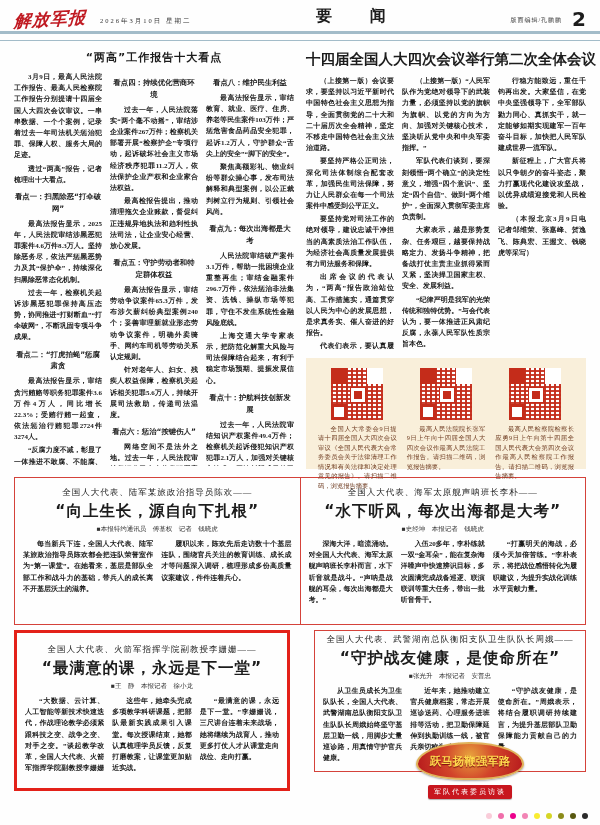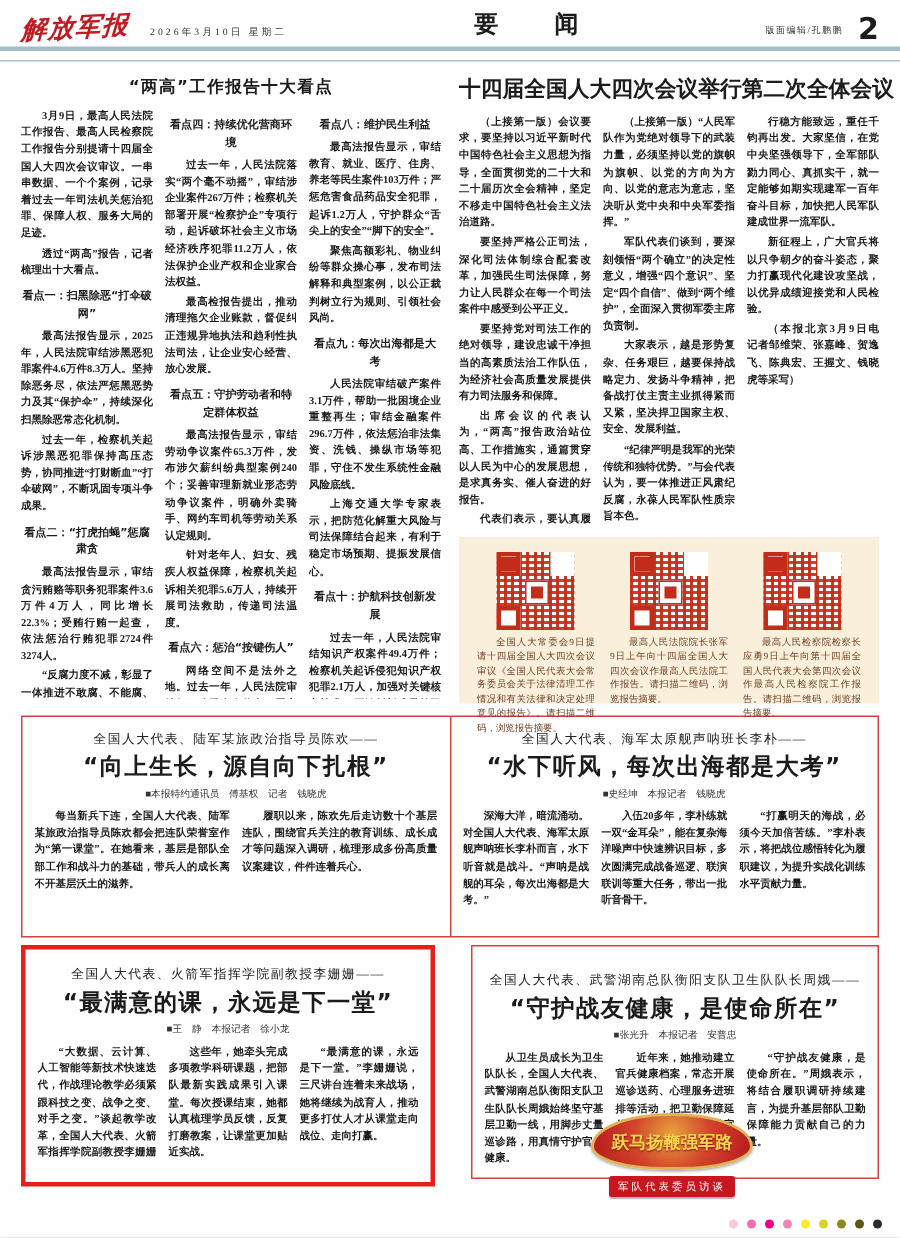--- a/index.html
+++ b/index.html
@@ -51,23 +51,23 @@
   
   .mid-band{display:flex;margin-top:8px;border:1px solid #d4423a;}
   .feature{flex:1;min-width:0;padding:6px 8px 7px 8px;}
   .feature + .feature{border-left:1px solid #d4423a;}
   .kicker{font-size:8.5px;text-align:center;letter-spacing:1px;color:#222;margin:3px 0 2px 0;}
   .feat-headline{font-family:"DejaVu Sans",sans-serif;font-weight:bold;font-size:15.5px;
       text-align:center;letter-spacing:1px;margin:2px 0 3px 0;white-space:nowrap;}
   .byline{font-size:6.5px;text-align:center;color:#333;margin-bottom:5px;}
   .bottom-band{display:flex;gap:24px;margin-top:5px;align-items:flex-start;}
   .bot-left{flex:1;min-width:0;border:3px solid #e32119;padding:8px 8px 14px 8px;}
-  .bot-right{flex:1;min-width:0;border:1px solid #d4423a;padding:14px 8px 7px 8px;position:relative;}
-  
-  .emblem{position:absolute;left:394px;top:742px;width:108px;text-align:center;z-index:5;}
+  .bot-right{flex:1;min-width:0;border:1px solid #d4423a;padding:0 8px 7px 8px;position:relative;}
+  
+  .emblem{position:absolute;left:416px;top:742px;width:108px;text-align:center;z-index:5;}
   .badge{width:104px;height:34px;margin:0 auto;background:radial-gradient(circle at 50% 35%,#e8a33d 0%,#d2442a 45%,#b5181c 100%);
       border:2px solid #e0b25a;border-radius:50% 50% 46% 46% / 60% 60% 42% 42%;
       display:flex;align-items:center;justify-content:center;box-shadow:0 1px 2px rgba(0,0,0,.35);}
   .badge span{font-family:"DejaVu Sans",sans-serif;font-weight:bold;font-size:11.5px;color:#ffd94d;
       letter-spacing:0px;text-shadow:0 1px 1px #7a0c0c;white-space:nowrap;}
   .ribbon{margin:2px auto 0 auto;background:#c8161e;color:#fff;font-size:7px;letter-spacing:2px;
       padding:2px 6px;display:inline-block;border-radius:2px;box-shadow:0 1px 1px rgba(0,0,0,.3);}
   
   .reg-dots{position:absolute;right:12px;bottom:6px;display:flex;gap:6px;}
   .dot{width:6px;height:6px;border-radius:50%;display:inline-block;}
@@ -130,21 +130,21 @@
         <div class="big-headline tight">十四届全国人大四次会议举行第二次全体会议</div>
         <div class="cols">
           <div class="col col-h280">
               <div class="blk p">（上接第一版）会议要求，要坚持以习近平新时代中国特色社会主义思想为指导，全面贯彻党的二十大和二十届历次全会精神，坚定不移走中国特色社会主义法治道路。</div>
               <div class="blk p">要坚持严格公正司法，深化司法体制综合配套改革，加强民生司法保障，努力让人民群众在每一个司法案件中感受到公平正义。</div>
               <div class="blk p">要坚持党对司法工作的绝对领导，建设忠诚干净担当的高素质法治工作队伍，为经济社会高质量发展提供有力司法服务和保障。</div>
               <div class="blk p">出席会议的代表认为，“两高”报告政治站位高、工作措施实，通篇贯穿以人民为中心的发展思想，是求真务实、催人奋进的好报告。</div>
               <div class="blk p">代表们表示，要认真履行宪法法律赋予的职责，依法审议好各项报告和议案，共同把人民代表大会制度坚持好、完善好、运行好。</div>
             </div>
           <div class="col col-h280">
-              <div class="blk p">（上接第一版）“人民军队作为党绝对领导下的武装力量，必须坚持以党的旗帜为旗帜、以党的方向为方向、以党的意志为意志，坚决听从党中央和中央军委指挥。”</div>
+              <div class="blk p">（上接第一版）“人民军队作为党绝对领导下的武装力量，必须坚持以党的旗帜为旗帜、以党的方向为方向、加强对关键核心技术，坚决听从党中央和中央军委指挥。”</div>
               <div class="blk p">军队代表们谈到，要深刻领悟“两个确立”的决定性意义，增强“四个意识”、坚定“四个自信”、做到“两个维护”，全面深入贯彻军委主席负责制。</div>
               <div class="blk p">大家表示，越是形势复杂、任务艰巨，越要保持战略定力、发扬斗争精神，把备战打仗主责主业抓得紧而又紧，坚决捍卫国家主权、安全、发展利益。</div>
               <div class="blk p">“纪律严明是我军的光荣传统和独特优势。”与会代表认为，要一体推进正风肃纪反腐，永葆人民军队性质宗旨本色。</div>
             </div>
           <div class="col col-h280">
               <div class="blk p">行稳方能致远，重任千钧再出发。大家坚信，在党中央坚强领导下，全军部队勠力同心、真抓实干，就一定能够如期实现建军一百年奋斗目标，加快把人民军队建成世界一流军队。</div>
               <div class="blk p">新征程上，广大官兵将以只争朝夕的奋斗姿态，聚力打赢现代化建设攻坚战，以优异成绩迎接党和人民检验。</div>
               <div class="blk credit">（本报北京3月9日电　记者邹维荣、张嘉峰、贺逸飞、陈典宏、王握文、钱晓虎等采写）</div>
             </div>
         </div>

